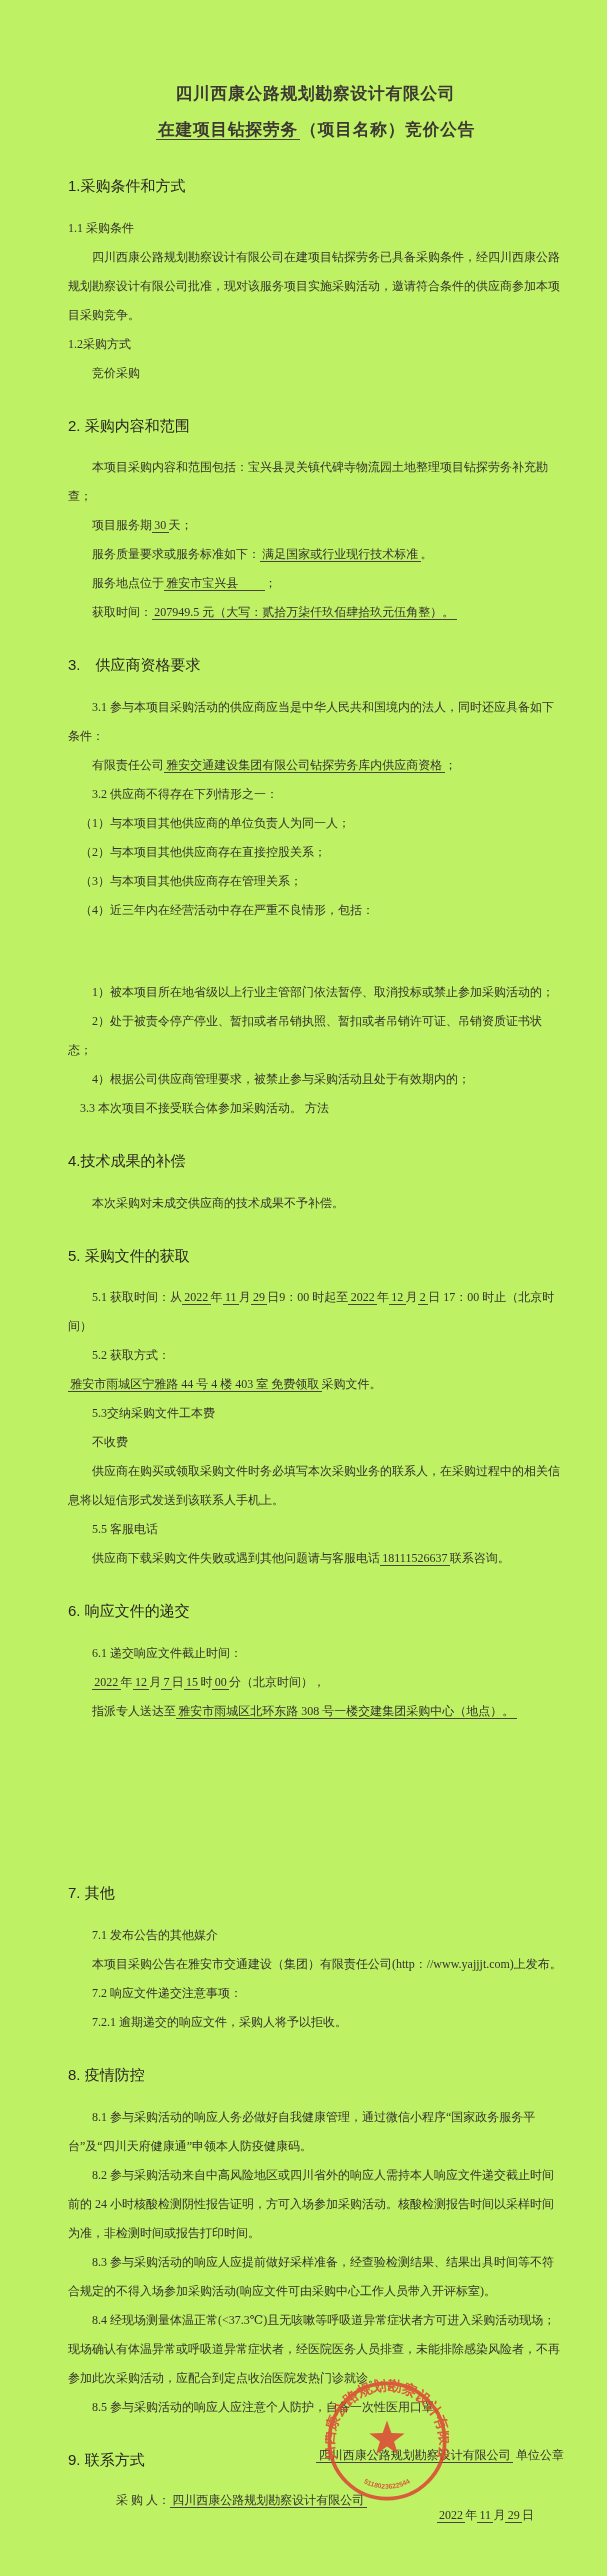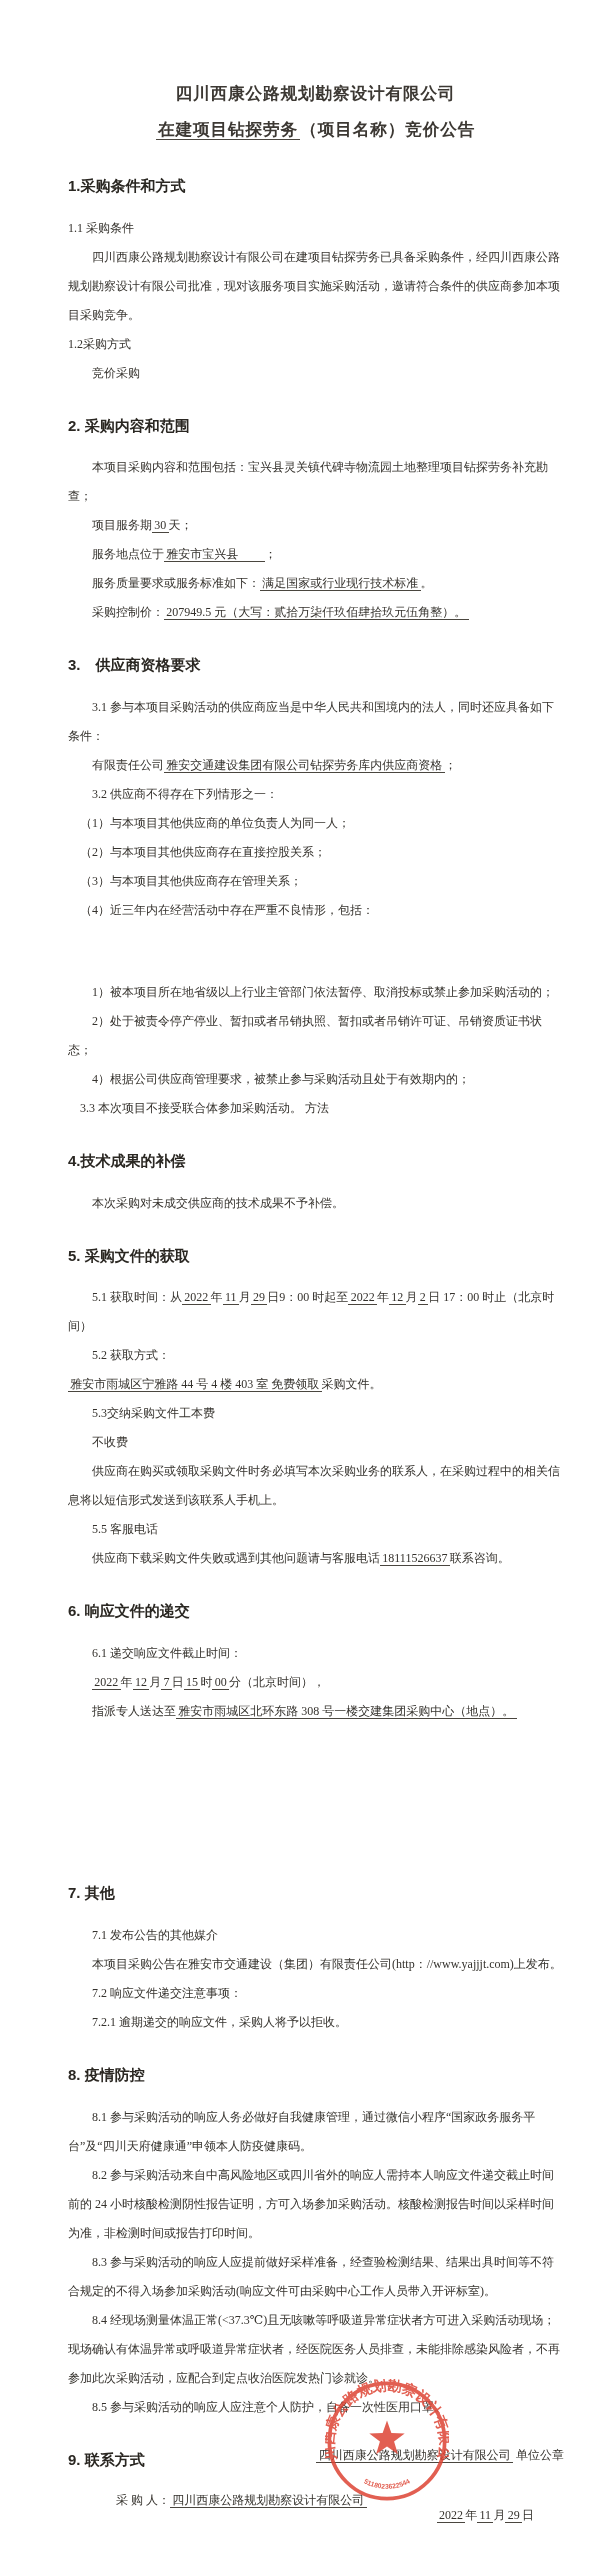--- a/index.html
+++ b/index.html
@@ -1,29 +1,29 @@
 <!DOCTYPE html>
 <html style="font-size:12px"><head>
 <meta charset="utf-8">
 <style>
   html,body{margin:0;padding:0;background:#e8e6e2;}
   .page{
     position:relative;
     width:607px;height:2576px;
     margin:0 auto;
-    background:#ffffff;
+    background:#bef264;
     overflow:hidden;
     font-family:"Liberation Serif","DejaVu Serif",serif;
     color:#35322d;
     box-sizing:border-box;
     padding:76px 44px 0 68px;
     font-size:12px;
   }
   .doc-title{ text-align:center; font-size:16.7px; font-weight:bold; line-height:36px; color:#3c3833; letter-spacing:0.8px;}
-  .sec-h{ font-size:15px; font-weight:bold; color:#2a2722; line-height:23px; margin:26px 0 16.7px 0; font-family:"Liberation Sans","DejaVu Sans",sans-serif;}
+  .sec-h{ font-size:15px; font-weight:normal; color:#2a2722; line-height:23px; margin:26px 0 16.7px 0; font-family:"Liberation Sans","DejaVu Sans",sans-serif;}
   .ln{ line-height:29px; margin:0; }
   .ind{ text-indent:2em; }
   .ind1{ text-indent:1em; }
   .u{ border-bottom:0.8px solid #4a463f; padding:0 2.3px; }
   .spacer1{ height:53px; }
   .spacer2{ height:129px; }
   .contact-row{ line-height:27px; }
   .contact-row .lab{ display:inline-block; }
   .footer{ position:absolute; right:43px; top:2441px; text-align:right; line-height:29px; }
   .footer .date-line{ padding-right:2.5em;margin-top:31px; }
@@ -40,23 +40,23 @@
 
   <div class="sec-h">1.采购条件和方式</div>
   <p class="ln">1.1 采购条件</p>
   <p class="ln ind">四川西康公路规划勘察设计有限公司在建项目钻探劳务已具备采购条件，经四川西康公路规划勘察设计有限公司批准，现对该服务项目实施采购活动，邀请符合条件的供应商参加本项目采购竞争。</p>
   <p class="ln">1.2采购方式</p>
   <p class="ln ind">竞价采购</p>
 
   <div class="sec-h">2. 采购内容和范围</div>
   <p class="ln ind">本项目采购内容和范围包括：宝兴县灵关镇代碑寺物流园土地整理项目钻探劳务补充勘查；</p>
   <p class="ln ind"><span>项目服务期</span><span class="u">30</span><span>天；</span></p>
+  <p class="ln ind"><span>服务质量要求或服务标准如下：</span><span class="u">满足国家或行业现行技术标准</span><span>。</span></p>
   <p class="ln ind"><span>服务地点位于</span><span class="u">雅安市宝兴县　　</span><span>；</span></p>
-  <p class="ln ind"><span>服务质量要求或服务标准如下：</span><span class="u">满足国家或行业现行技术标准</span><span>。</span></p>
-  <p class="ln ind"><span>采购控制价：</span><span class="u">207949.5 元（大写：贰拾万柒仟玖佰肆拾玖元伍角整）。</span></p>
+  <p class="ln ind"><span>获取时间：</span><span class="u">207949.5 元（大写：贰拾万柒仟玖佰肆拾玖元伍角整）。</span></p>
 
   <div class="sec-h">3.　供应商资格要求</div>
   <p class="ln ind">3.1 参与本项目采购活动的供应商应当是中华人民共和国境内的法人，同时还应具备如下条件：</p>
   <p class="ln ind"><span>有限责任公司</span><span class="u">雅安交通建设集团有限公司钻探劳务库内供应商资格</span><span>；</span></p>
   <p class="ln ind">3.2 供应商不得存在下列情形之一：</p>
   <p class="ln ind1">（1）与本项目其他供应商的单位负责人为同一人；</p>
   <p class="ln ind1">（2）与本项目其他供应商存在直接控股关系；</p>
   <p class="ln ind1">（3）与本项目其他供应商存在管理关系；</p>
   <p class="ln ind1">（4）近三年内在经营活动中存在严重不良情形，包括：</p>
 

